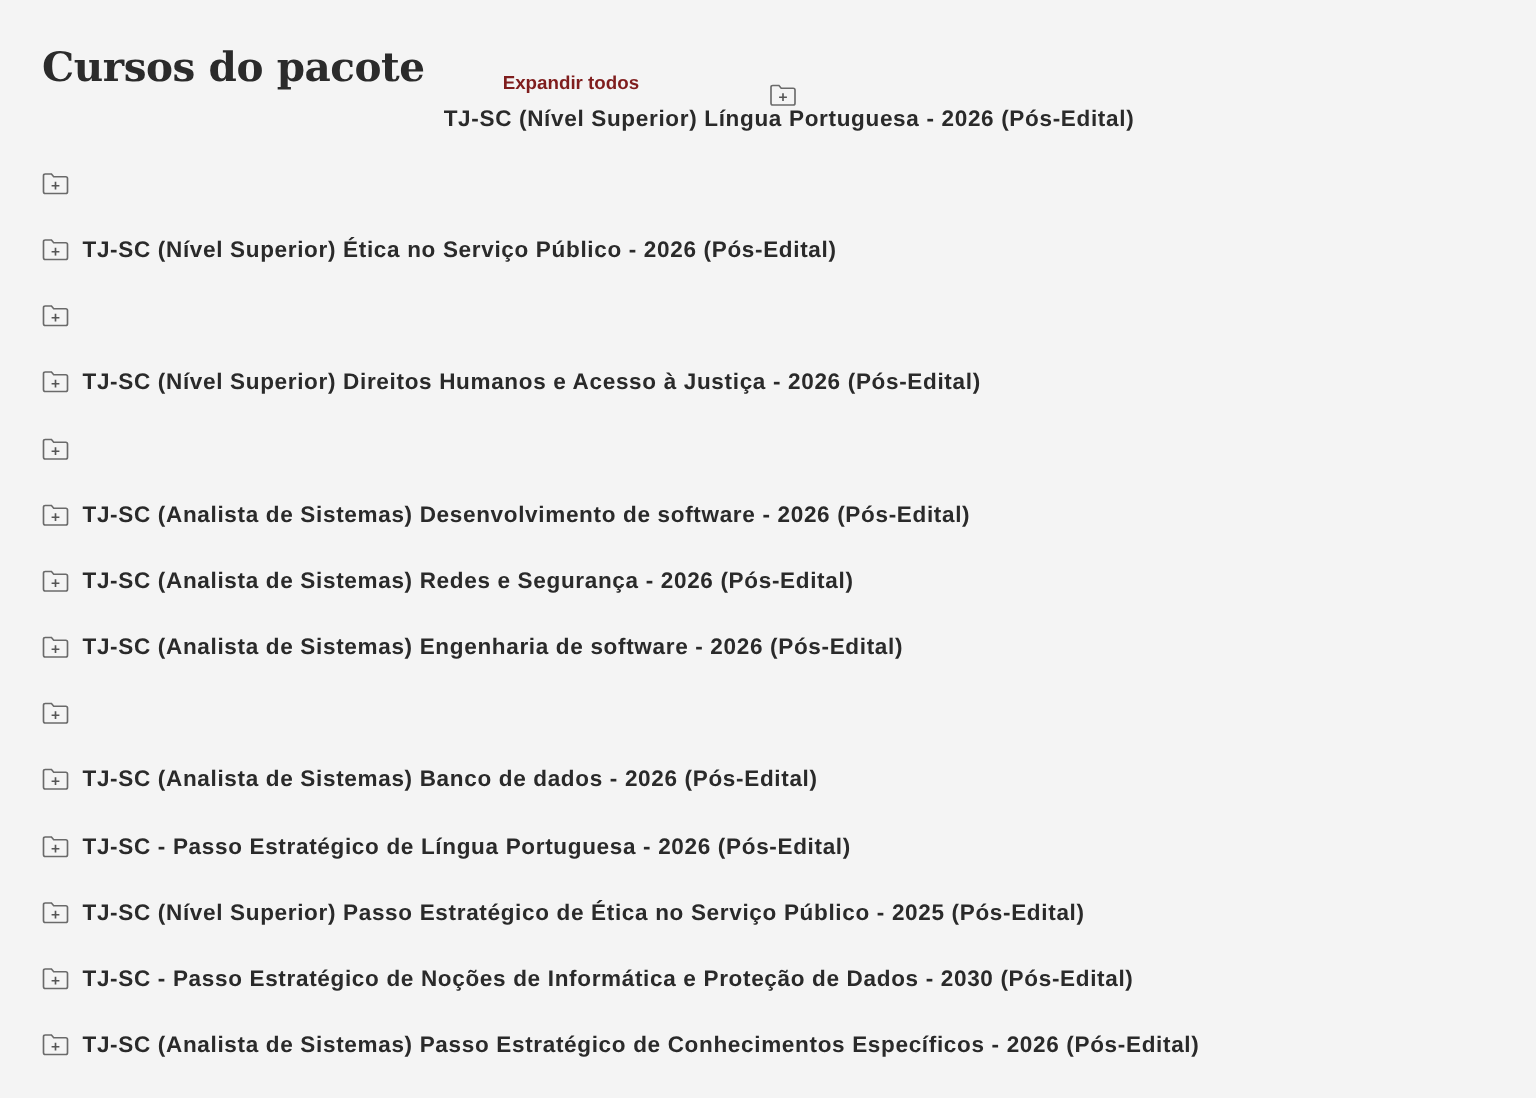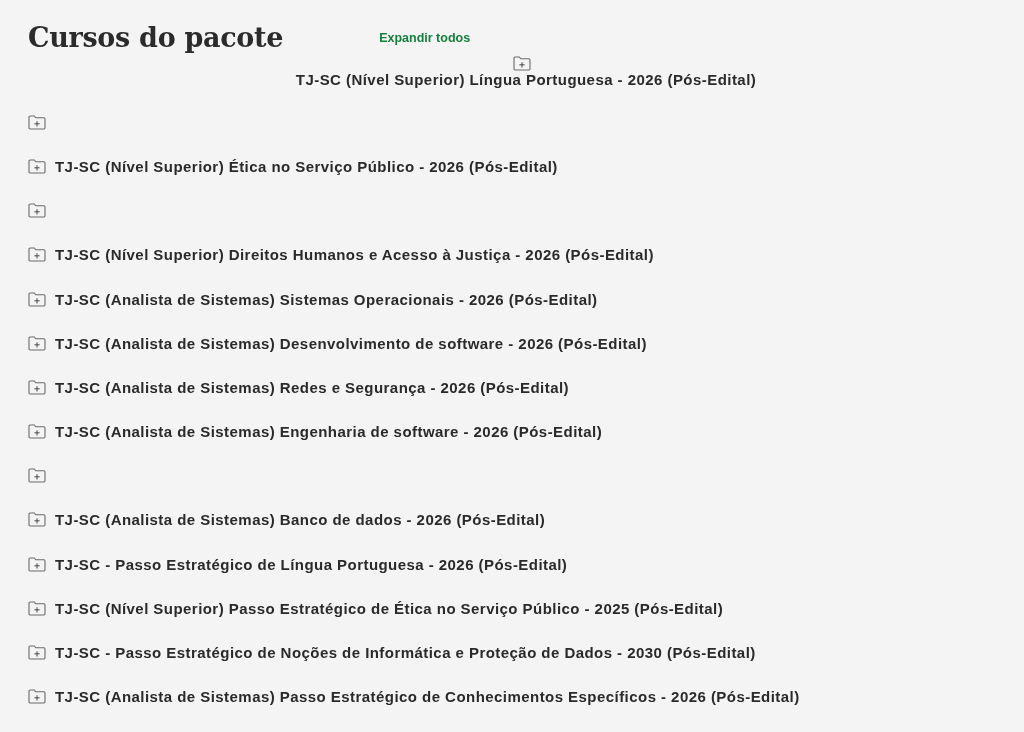--- a/index.html
+++ b/index.html
@@ -12,40 +12,39 @@
     }
     .page {
       position: relative;
       width: 1024px;
       height: 732px;
       padding-left: 28px;
       box-sizing: border-box;
     }
     .header {
       display: flex;
-      align-items: center;
+      align-items: flex-end;
       height: 62px;
       padding-top: 14px;
       box-sizing: border-box;
-      gap: 44px;
     }
     .title {
       font-family: "DejaVu Serif", "Liberation Serif", serif;
       font-weight: bold;
       font-size: 27px;
       color: #2b2b2b;
       letter-spacing: -0.3px;
       margin: 0;
       line-height: 32px;
     }
     .expand-link {
       font-family: "Liberation Sans", sans-serif;
       font-weight: bold;
       font-size: 12.5px;
-      color: #15803d;
+      color: #7f1d1d;
       margin-left: 52px;
       text-decoration: none;
       cursor: pointer;
     }
     .course-list {
       list-style: none;
       margin: 0;
       padding: 0;
     }
     .course-item {
@@ -133,21 +132,20 @@
     <span class="course-label">TJ-SC (Nível Superior) Direitos Humanos e Acesso à Justiça - 2026 (Pós-Edital)</span>
   </li>
       <li class="course-item">
     <span class="folder-icon">
       <svg width="18" height="15" viewBox="0 0 18 15" xmlns="http://www.w3.org/2000/svg">
         <path d="M1 2.2 Q1 1 2.2 1 H6.3 L7.8 2.8 H15.8 Q17 2.8 17 4 V12.8 Q17 14 15.8 14 H2.2 Q1 14 1 12.8 Z" fill="none" stroke="#6a6a6a" stroke-width="1.1"></path>
         <line x1="9" y1="6.2" x2="9" y2="11.4" stroke="#555" stroke-width="1.1"></line>
         <line x1="6.4" y1="8.8" x2="11.6" y2="8.8" stroke="#555" stroke-width="1.1"></line>
       </svg>
     </span>
-    <span class="course-label">TJ-SC (Analista de Sistemas) Sistemas Operacionais - 2026 (Pós-Edital)</span>
   </li>
       <li class="course-item">
     <span class="folder-icon">
       <svg width="18" height="15" viewBox="0 0 18 15" xmlns="http://www.w3.org/2000/svg">
         <path d="M1 2.2 Q1 1 2.2 1 H6.3 L7.8 2.8 H15.8 Q17 2.8 17 4 V12.8 Q17 14 15.8 14 H2.2 Q1 14 1 12.8 Z" fill="none" stroke="#6a6a6a" stroke-width="1.1"></path>
         <line x1="9" y1="6.2" x2="9" y2="11.4" stroke="#555" stroke-width="1.1"></line>
         <line x1="6.4" y1="8.8" x2="11.6" y2="8.8" stroke="#555" stroke-width="1.1"></line>
       </svg>
     </span>
     <span class="course-label">TJ-SC (Analista de Sistemas) Desenvolvimento de software - 2026 (Pós-Edital)</span>

